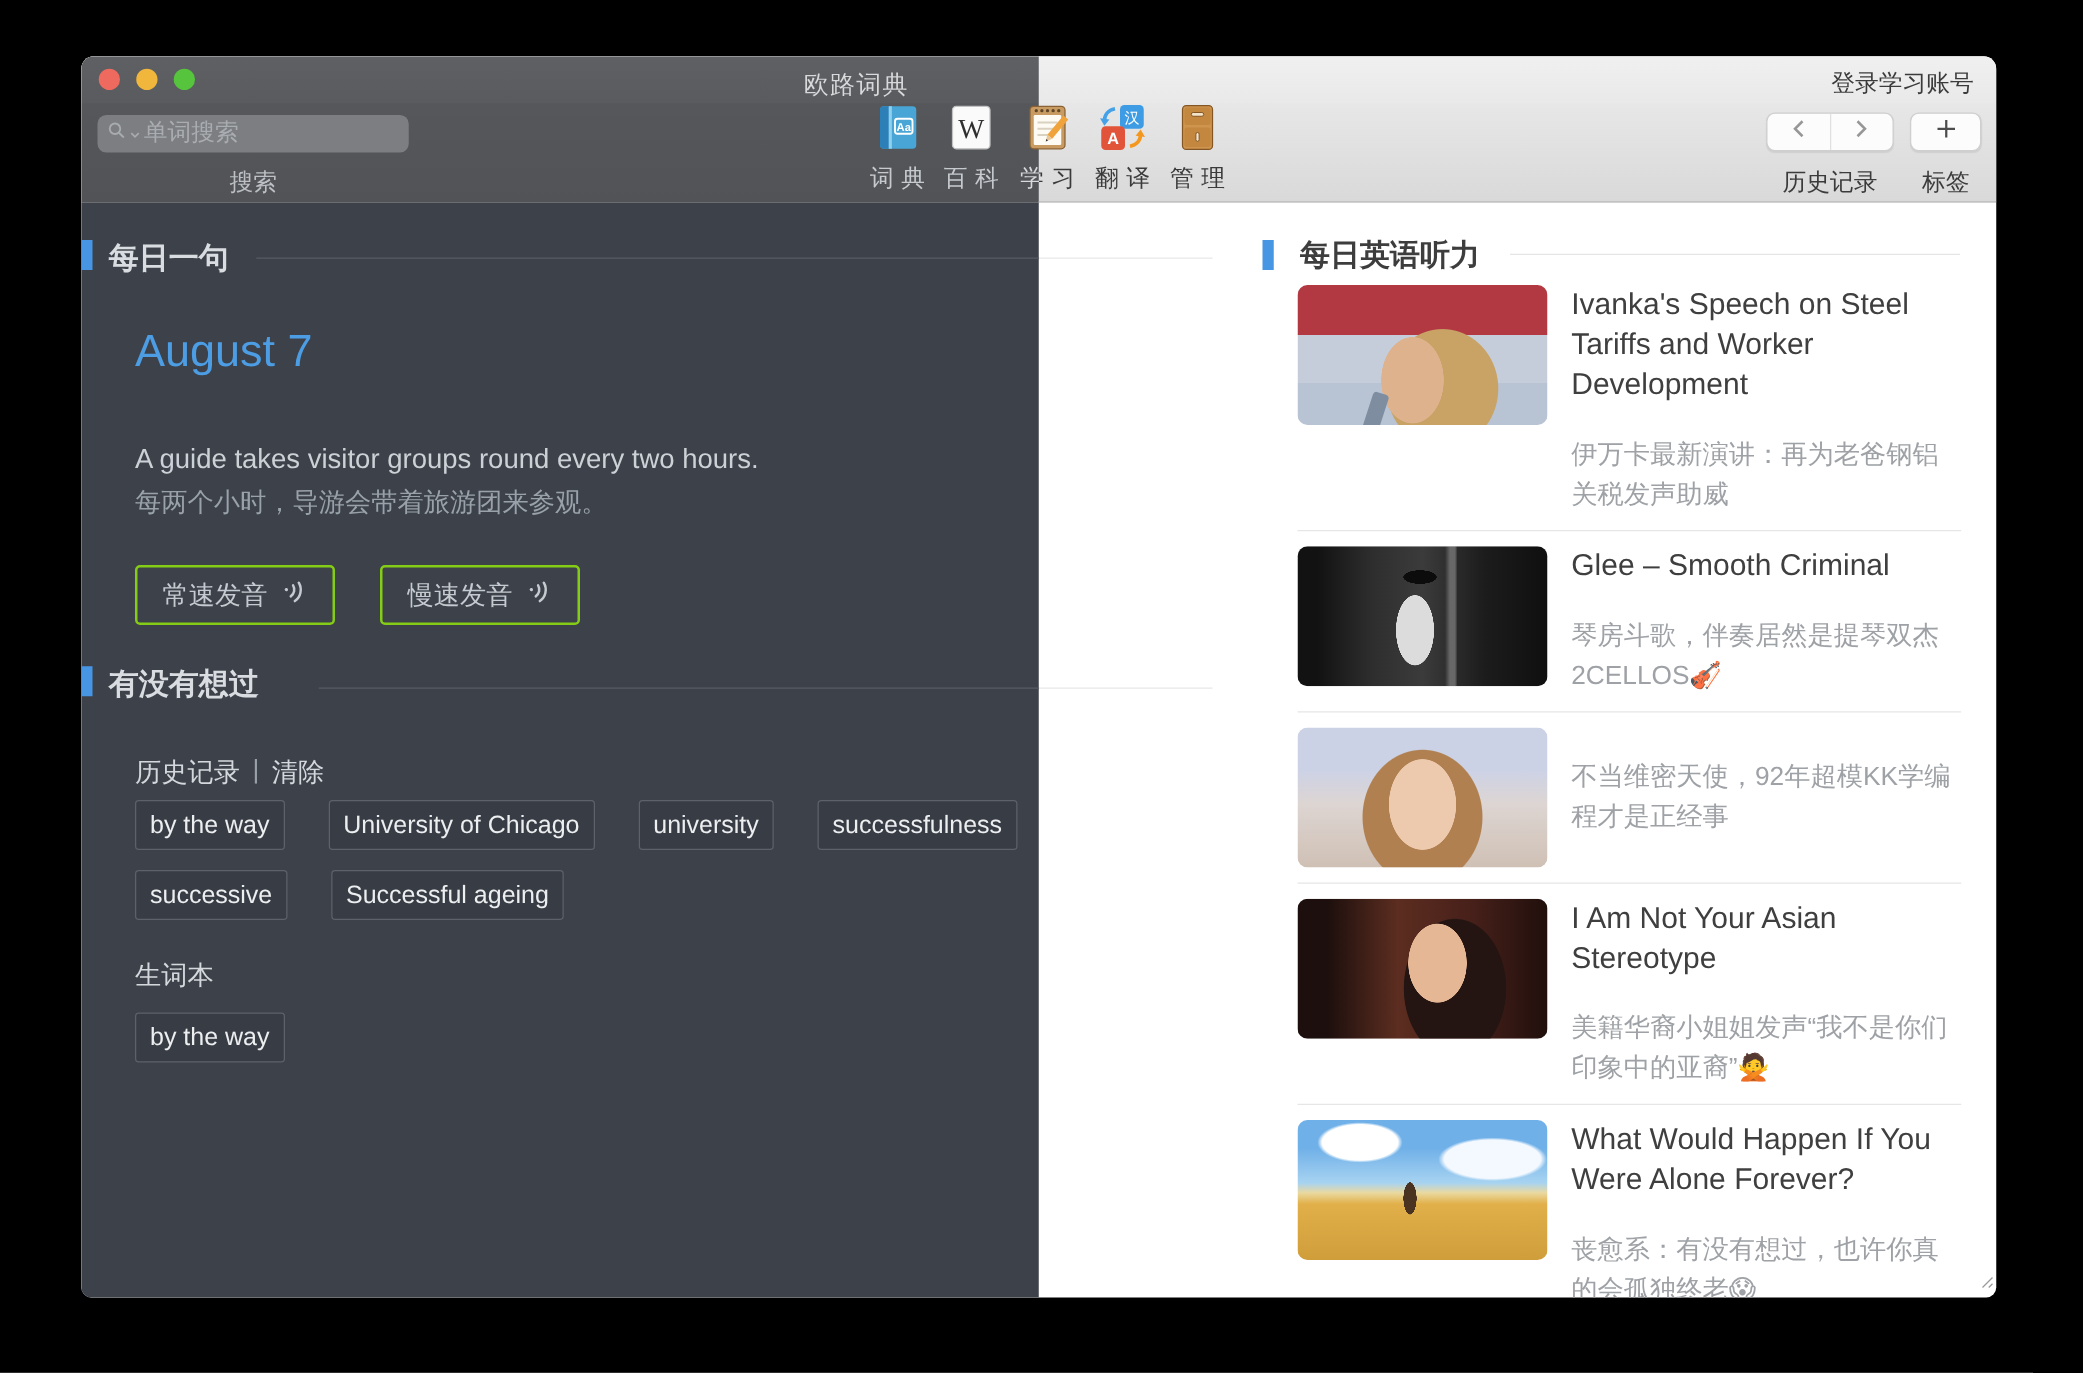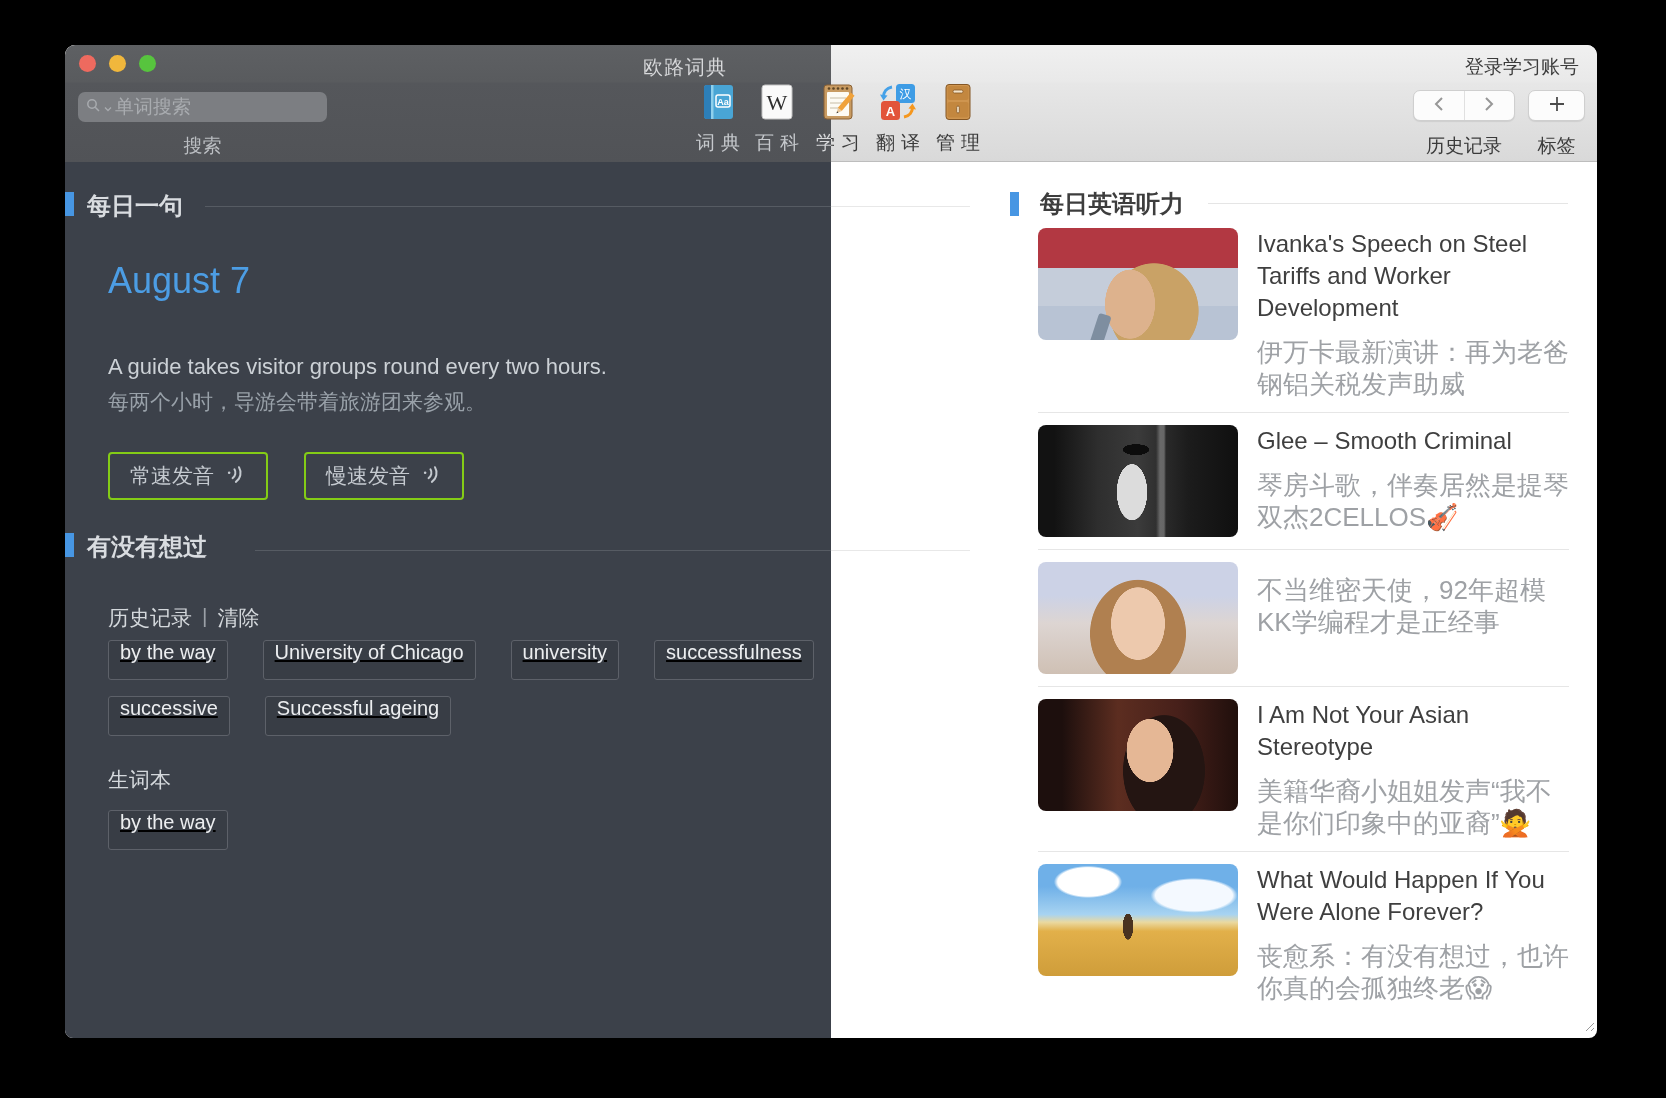--- a/index.html
+++ b/index.html
@@ -71,40 +71,40 @@
   .pbtn { height:48px; padding:0 20px; border:2px solid #84cc16; border-radius:4px; background:transparent;
           display:flex; align-items:center; gap:10px; font-size:21px; color:#c5cad0; cursor:pointer;
           font-family:inherit; }
 
   .hist-line { position:absolute; left:43px; top:442px; font-size:21px; color:#d4d8dc; display:flex; gap:10px; }
   .hist-sep { color:#9ba0a7; }
   .clear-btn { cursor:pointer; }
 
   .tag-row { position:absolute; left:43px; display:flex; gap:35px; }
   .row-1 { top:478px; } .row-2 { top:534px; } .row-wb { top:648px; }
-  .tag { height:40px; display:flex; align-items:flex-start; padding:0 11px; background:#383d45;
-         border:1px solid #5d6169; border-radius:3px; cursor:pointer; white-space:nowrap;text-decoration:underline; }
+  .tag { height:40px; display:flex; align-items:center; padding:0 11px; background:#383d45;
+         border:1px solid #5d6169; border-radius:3px; cursor:pointer; white-space:nowrap; }
   .tag span { font-size:20px; color:#eceef0; }
 
   .wb-label { position:absolute; left:43px; top:604px; font-size:21px; color:#d4d8dc; }
 
   
   .sec-title-light { position:absolute; left:975px; top:143px; font-size:24px; font-weight:bold; color:#3d3d3d; }
   .bar-right { left:945px; top:147px; }
   .bar-s1 { top:30px; } .bar-s2 { top:371px; }
   .title-s1 { top:28px; } .title-s2 { top:369px; }
   .hdiv-3 { position:absolute; left:1143px; top:158px; width:360px; height:1px; background:#e5e5e5; }
 
   .listen-list { position:absolute; left:973px; top:171px; width:531px; }
   .listen-item { display:flex; gap:19px; padding:12px 0; cursor:pointer; }
   .listen-item + .listen-item { border-top:1px solid #e6e6e6; }
   .thumb { width:200px; height:112px; border-radius:8px; flex:none; position:relative; overflow:hidden; }
   .item-text { width:312px; }
   .item-title { font-size:24px; line-height:32px; color:#3f3f3f; }
-  .item-sub { font-size:26px; line-height:32px; color:#9ea1a5; margin-top:12px; }
+  .item-sub { font-size:21px; line-height:32px; color:#9ea1a5; margin-top:24px; }
 
   .thumb-1 { background:
       radial-gradient(ellipse 42px 58px at 46% 68%, #ddb28d 0 59%, rgba(0,0,0,0) 60%),
       radial-gradient(ellipse 75px 80px at 58% 74%, #c9a266 0 59%, rgba(0,0,0,0) 60%),
       linear-gradient(180deg,#b23842 0 36%, #c5cdda 36% 70%, #b8c3d4 70%); }
   .thumb-1::after { content:''; position:absolute; left:56px; top:86px; width:13px; height:32px;
       background:#7e8ea0; border-radius:3px; transform:rotate(18deg); }
   .thumb-2 { background:
       radial-gradient(ellipse 22px 9px at 49% 22%, #0c0c0c 0 60%, rgba(0,0,0,0) 61%),
       radial-gradient(ellipse 26px 48px at 47% 60%, #dcdcdc 0 58%, rgba(0,0,0,0) 59%),

